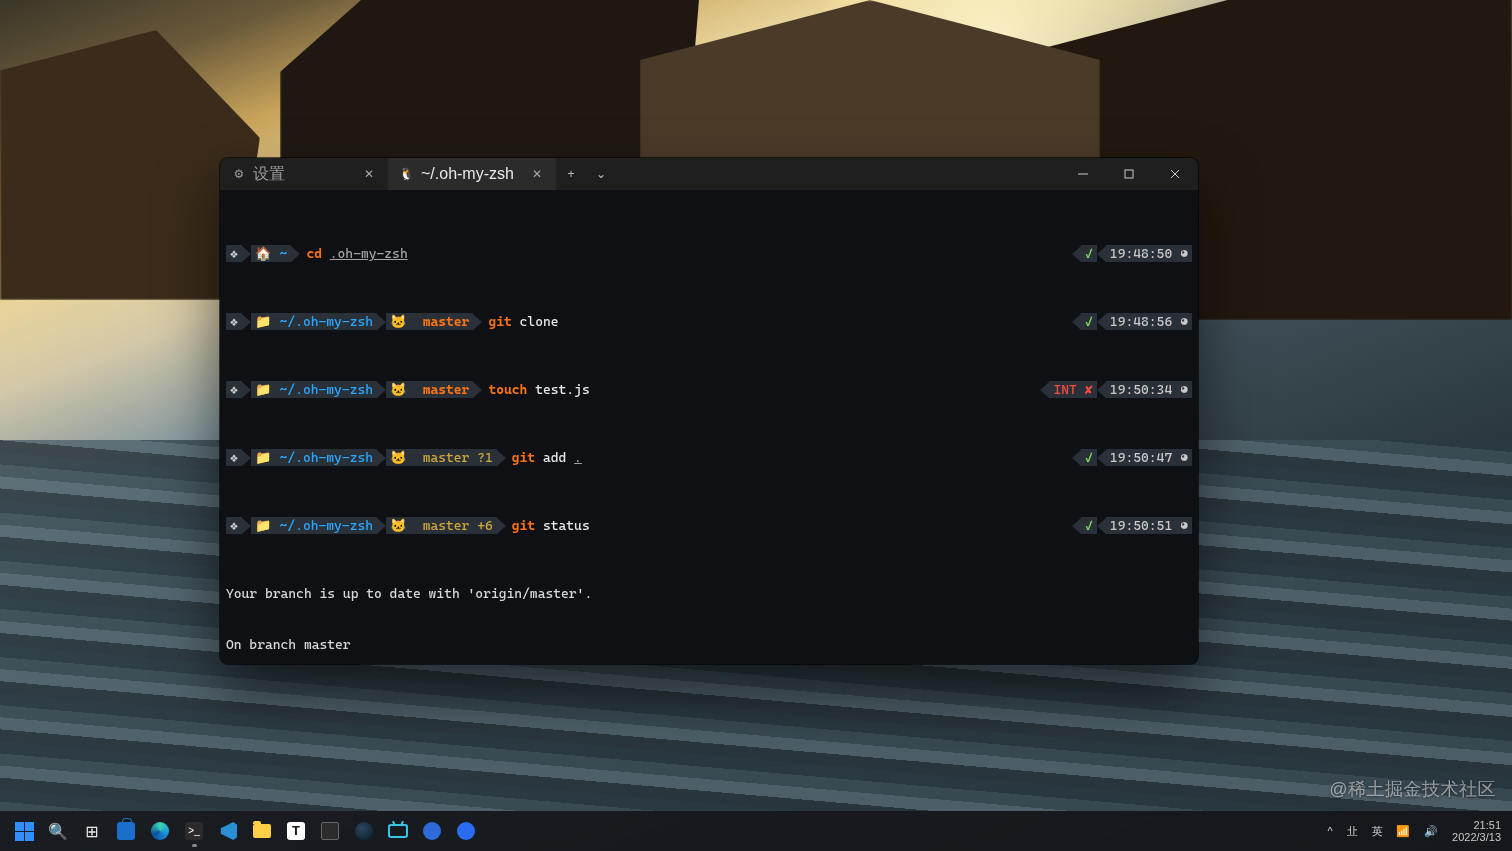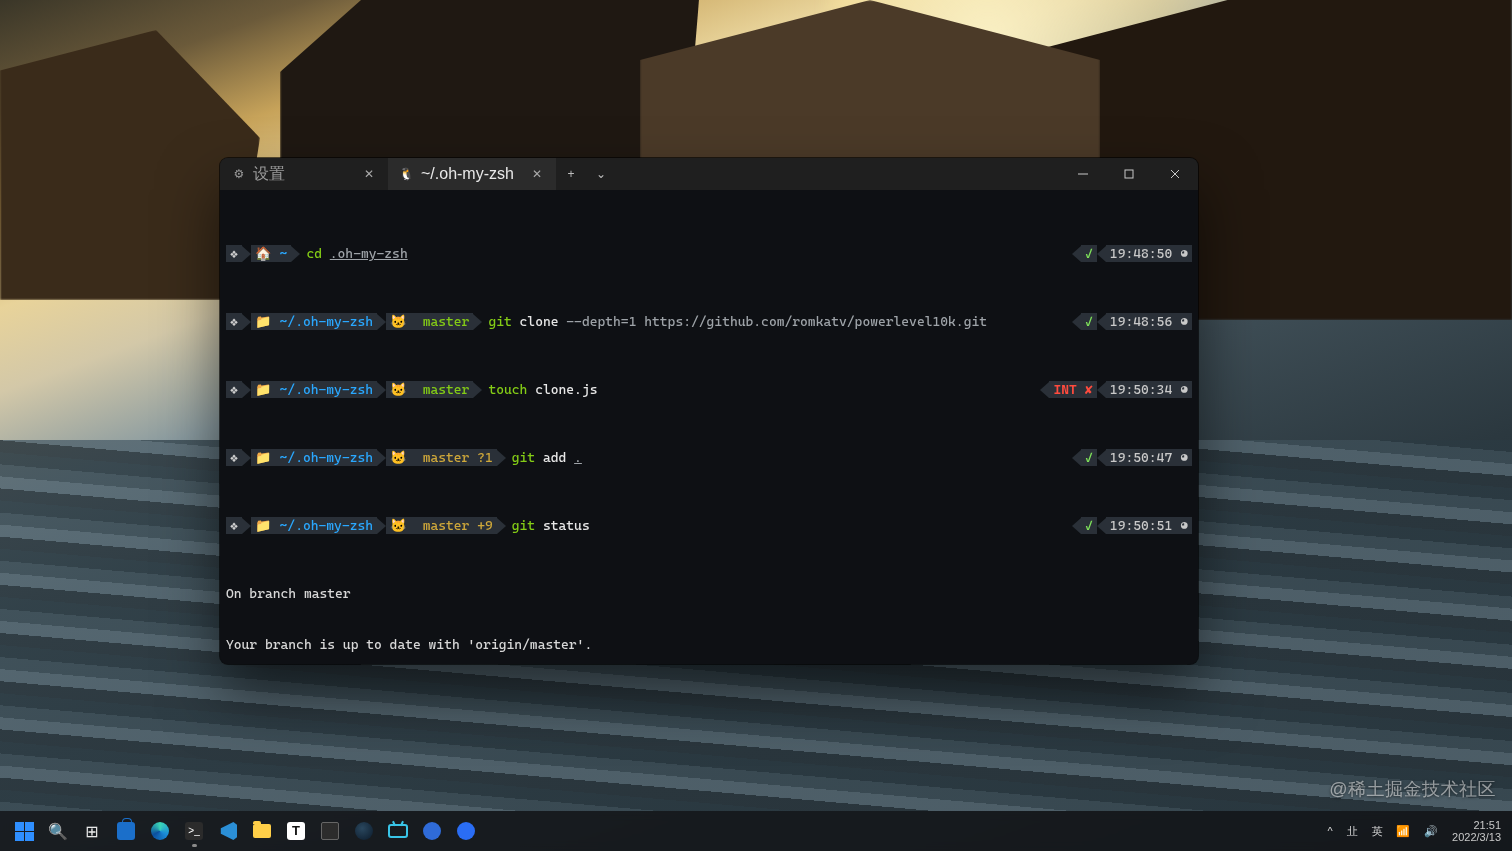--- a/index.html
+++ b/index.html
@@ -69,29 +69,29 @@
   }
   .line { display:flex; align-items:center; }
   .seg { display:inline-flex; align-items:center; padding:0 4px; height:17px; }
   .sep-r, .sep-l { display:inline-block; width:0; height:0; border-top:8.5px solid transparent; border-bottom:8.5px solid transparent; }
   .sep-r { border-left:9px solid #2a3038; }
   .sep-l { border-right:9px solid #2a3038; }
   .bg { background:#2a3038; }
   .os { color:#cfcfcf; }
   .home { color:#2ec4ff; }
   .path { color:#2aa8ff; }
-  .git { color:#84cc16; }
+  .git { color:#f97316;font-weight:bold; }
   .gitmod { color:#cfa83a; }
   .cmd-white { color:#e8e8e8; }
   .cmd-gray { color:#9ea3a8; }
   .underline { text-decoration: underline; }
   .right { margin-left:auto; display:inline-flex; align-items:center; }
   .ok { color:#7fe35b; }
   .err { color:#ff4b3e; }
-  .errtxt { color:#ff4b3e; font-weight:bold;text-align:center; }
+  .errtxt { color:#ff4b3e; font-weight:normal;text-align:center; }
   .time { color:#c9c9c9; }
   .clock { color:#c9c9c9; }
   .gap { display:inline-block; width:6px; }
   @keyframes blink { 50% { opacity:0; } }
   .plain { color:#d8d8d8; }
   .branch-ico { font-style: normal; }
 
   
   .watermark {
     position:absolute; right:16px; bottom:50px;
@@ -198,33 +198,33 @@
         <span class="sep-l"></span><span class="seg bg ok">✓</span>
         <span class="sep-l"></span><span class="seg bg time">19:48:50</span><span class="seg bg clock">◕</span>
       </span>
     </div>
     
     <div class="line">
       <span class="seg bg os">❖</span><span class="sep-r"></span>
       <span class="seg bg home">📁</span><span class="seg bg path">~/.oh-my-zsh</span><span class="sep-r"></span>
       <span class="seg bg git">🐱</span><span class="seg bg git"><i class="branch-ico"></i></span><span class="seg bg git">master</span><span class="sep-r"></span>
       <span class="gap"></span>
-      <span class="git">git</span><span class="cmd-white"> clone </span><span class="cmd-gray">--depth=1 https://github.com/romkatv/powerlevel10k.git</span>
+      <span class="git">git</span><span class="cmd-white"> clone </span>
       <span class="right">
         <span class="sep-l"></span><span class="seg bg ok">✓</span>
         <span class="sep-l"></span><span class="seg bg time">19:48:56</span><span class="seg bg clock">◕</span>
       </span>
     </div>
     
     <div class="line">
       <span class="seg bg os">❖</span><span class="sep-r"></span>
       <span class="seg bg home">📁</span><span class="seg bg path">~/.oh-my-zsh</span><span class="sep-r"></span>
       <span class="seg bg git">🐱</span><span class="seg bg git"><i class="branch-ico"></i></span><span class="seg bg git">master</span><span class="sep-r"></span>
       <span class="gap"></span>
-      <span class="git">touch</span><span class="cmd-white"> clone.js</span>
+      <span class="git">touch</span><span class="cmd-white"> test.js</span>
       <span class="right">
         <span class="sep-l"></span><span class="seg bg errtxt">INT</span><span class="seg bg err">✘</span>
         <span class="sep-l"></span><span class="seg bg time">19:50:34</span><span class="seg bg clock">◕</span>
       </span>
     </div>
     
     <div class="line">
       <span class="seg bg os">❖</span><span class="sep-r"></span>
       <span class="seg bg home">📁</span><span class="seg bg path">~/.oh-my-zsh</span><span class="sep-r"></span>
       <span class="seg bg gitmod">🐱</span><span class="seg bg gitmod"><i class="branch-ico"></i></span><span class="seg bg gitmod">master ?1</span><span class="sep-r"></span>
@@ -232,31 +232,31 @@
       <span class="git">git</span><span class="cmd-white"> add </span><span class="cmd-gray underline">.</span>
       <span class="right">
         <span class="sep-l"></span><span class="seg bg ok">✓</span>
         <span class="sep-l"></span><span class="seg bg time">19:50:47</span><span class="seg bg clock">◕</span>
       </span>
     </div>
     
     <div class="line">
       <span class="seg bg os">❖</span><span class="sep-r"></span>
       <span class="seg bg home">📁</span><span class="seg bg path">~/.oh-my-zsh</span><span class="sep-r"></span>
-      <span class="seg bg gitmod">🐱</span><span class="seg bg gitmod"><i class="branch-ico"></i></span><span class="seg bg gitmod">master +9</span><span class="sep-r"></span>
+      <span class="seg bg gitmod">🐱</span><span class="seg bg gitmod"><i class="branch-ico"></i></span><span class="seg bg gitmod">master +6</span><span class="sep-r"></span>
       <span class="gap"></span>
       <span class="git">git</span><span class="cmd-white"> status</span>
       <span class="right">
         <span class="sep-l"></span><span class="seg bg ok">✓</span>
         <span class="sep-l"></span><span class="seg bg time">19:50:51</span><span class="seg bg clock">◕</span>
       </span>
     </div>
     
+    <div class="plain">Your branch is up to date with 'origin/master'.</div>
     <div class="plain">On branch master</div>
-    <div class="plain">Your branch is up to date with 'origin/master'.</div>
     <div class="plain"></div>
     
     
     
     
     
     
   </div>
 </div>
 

